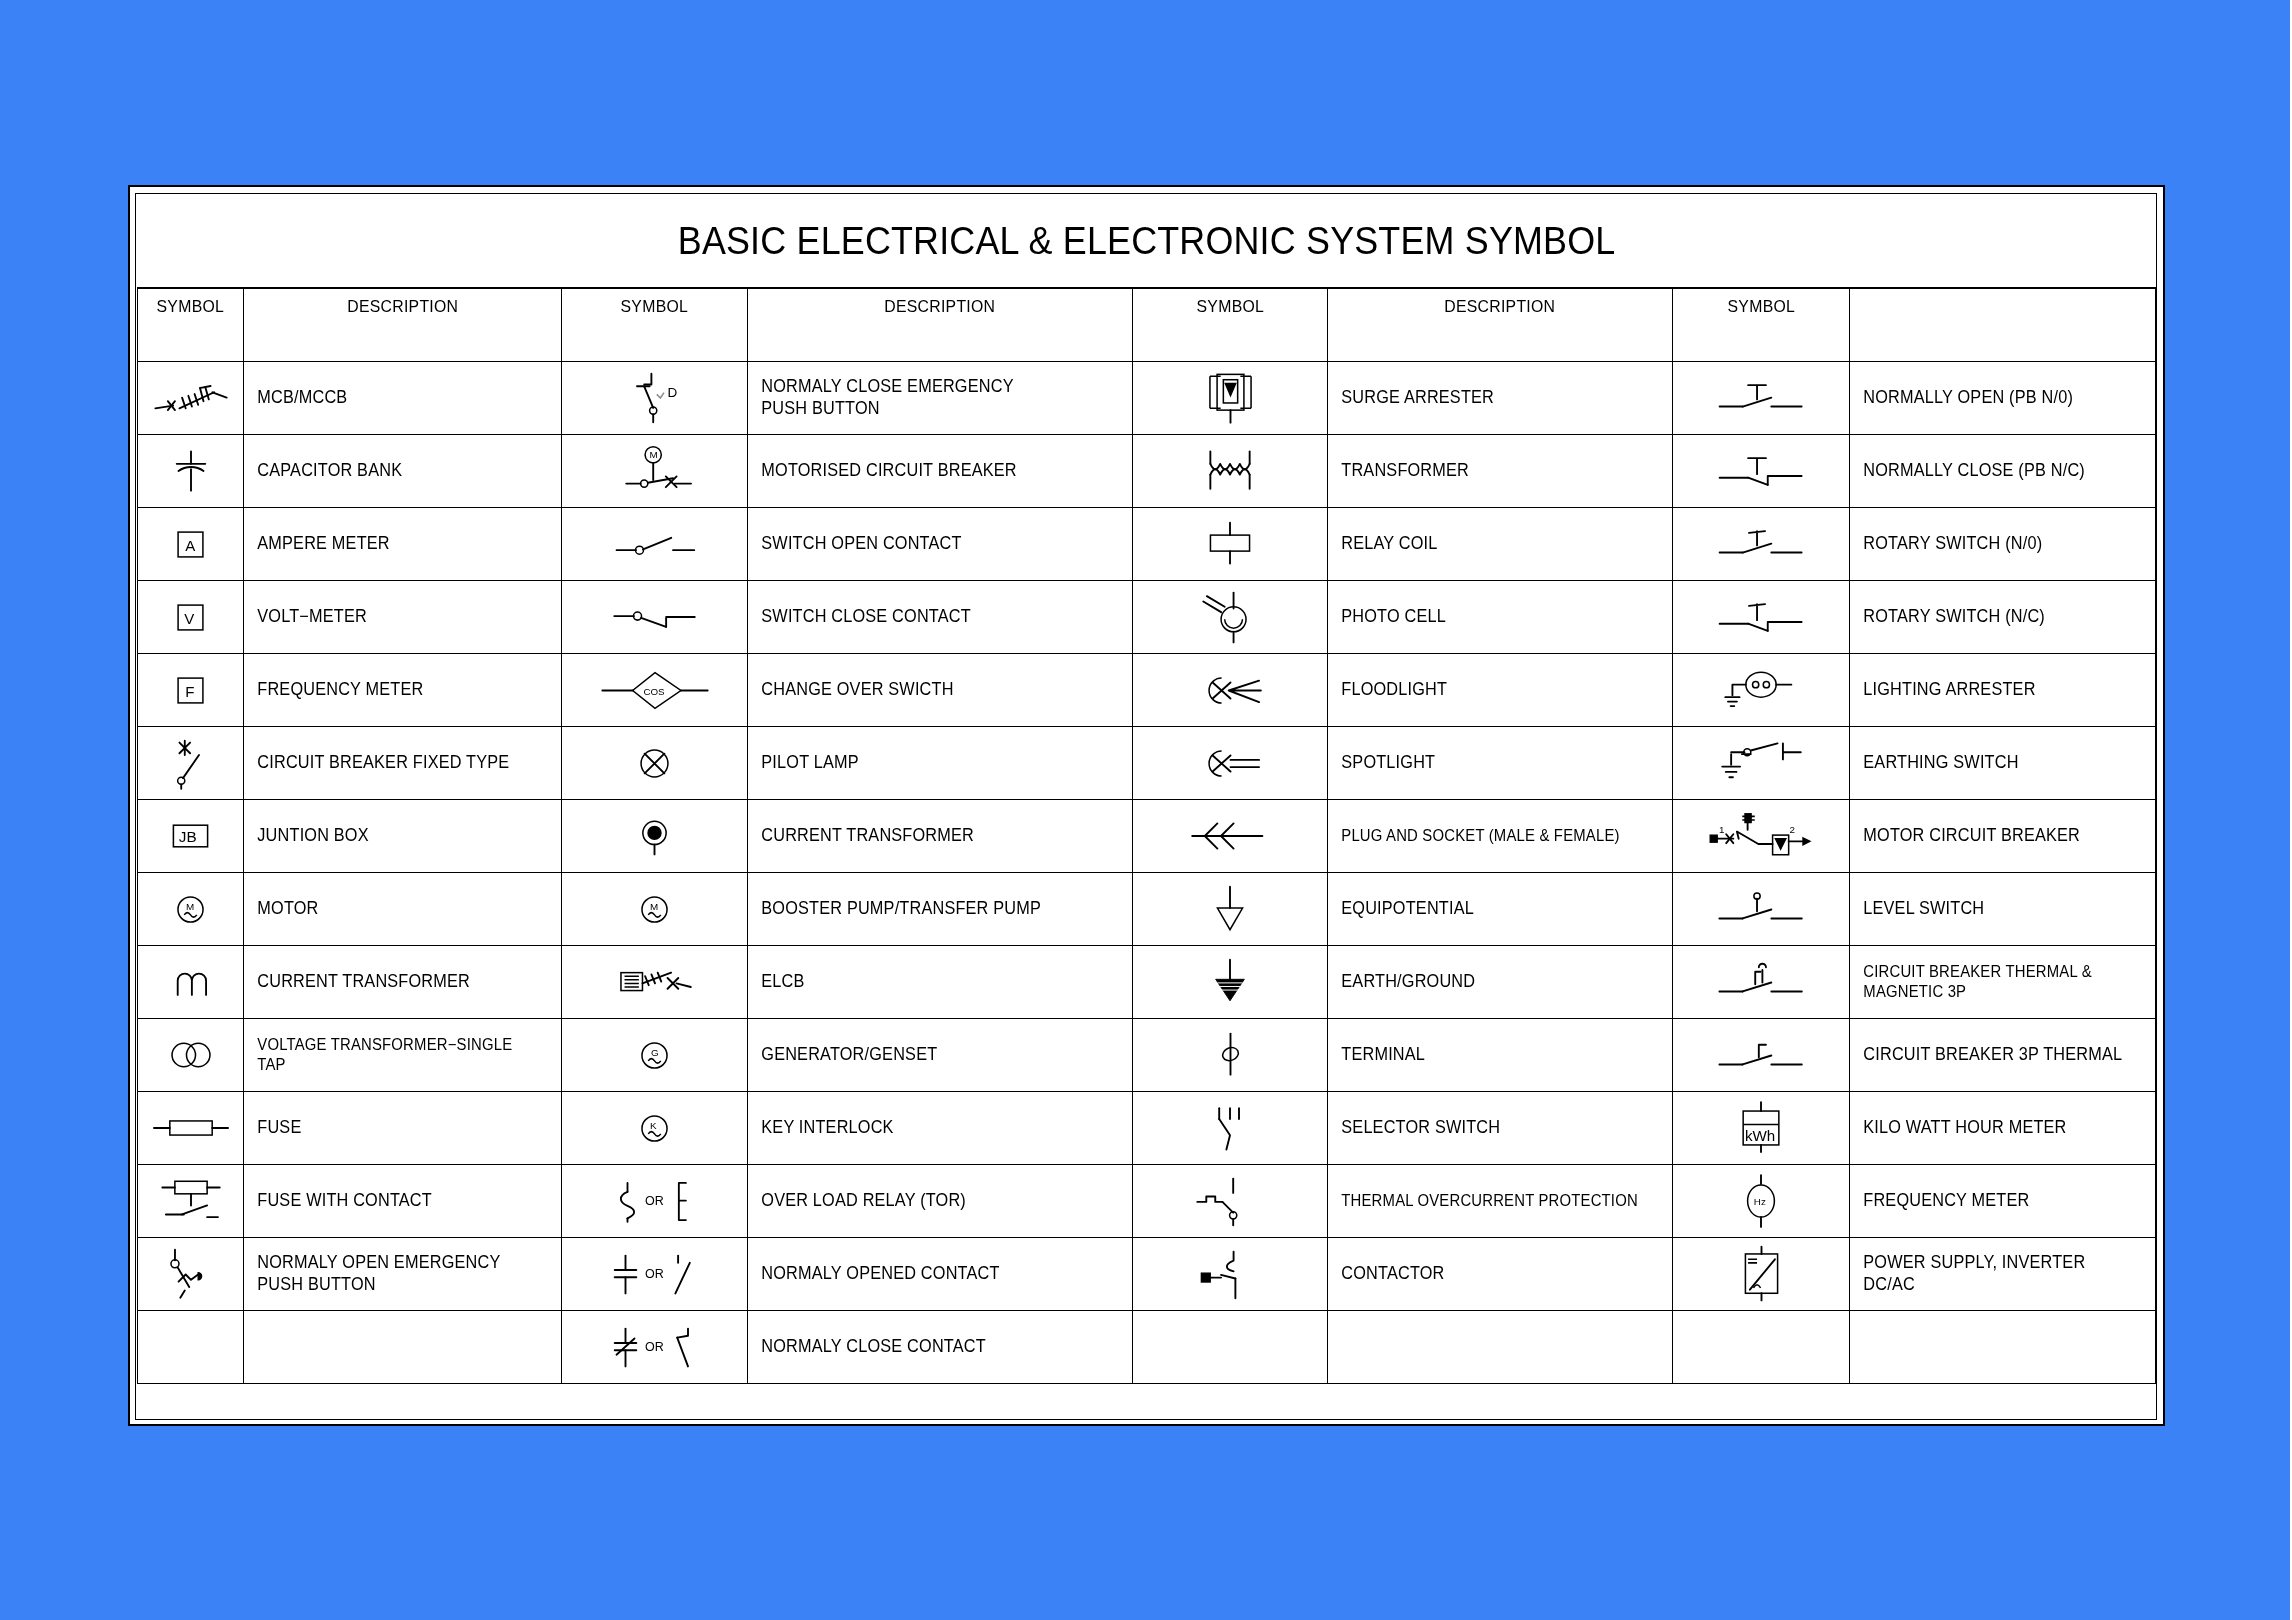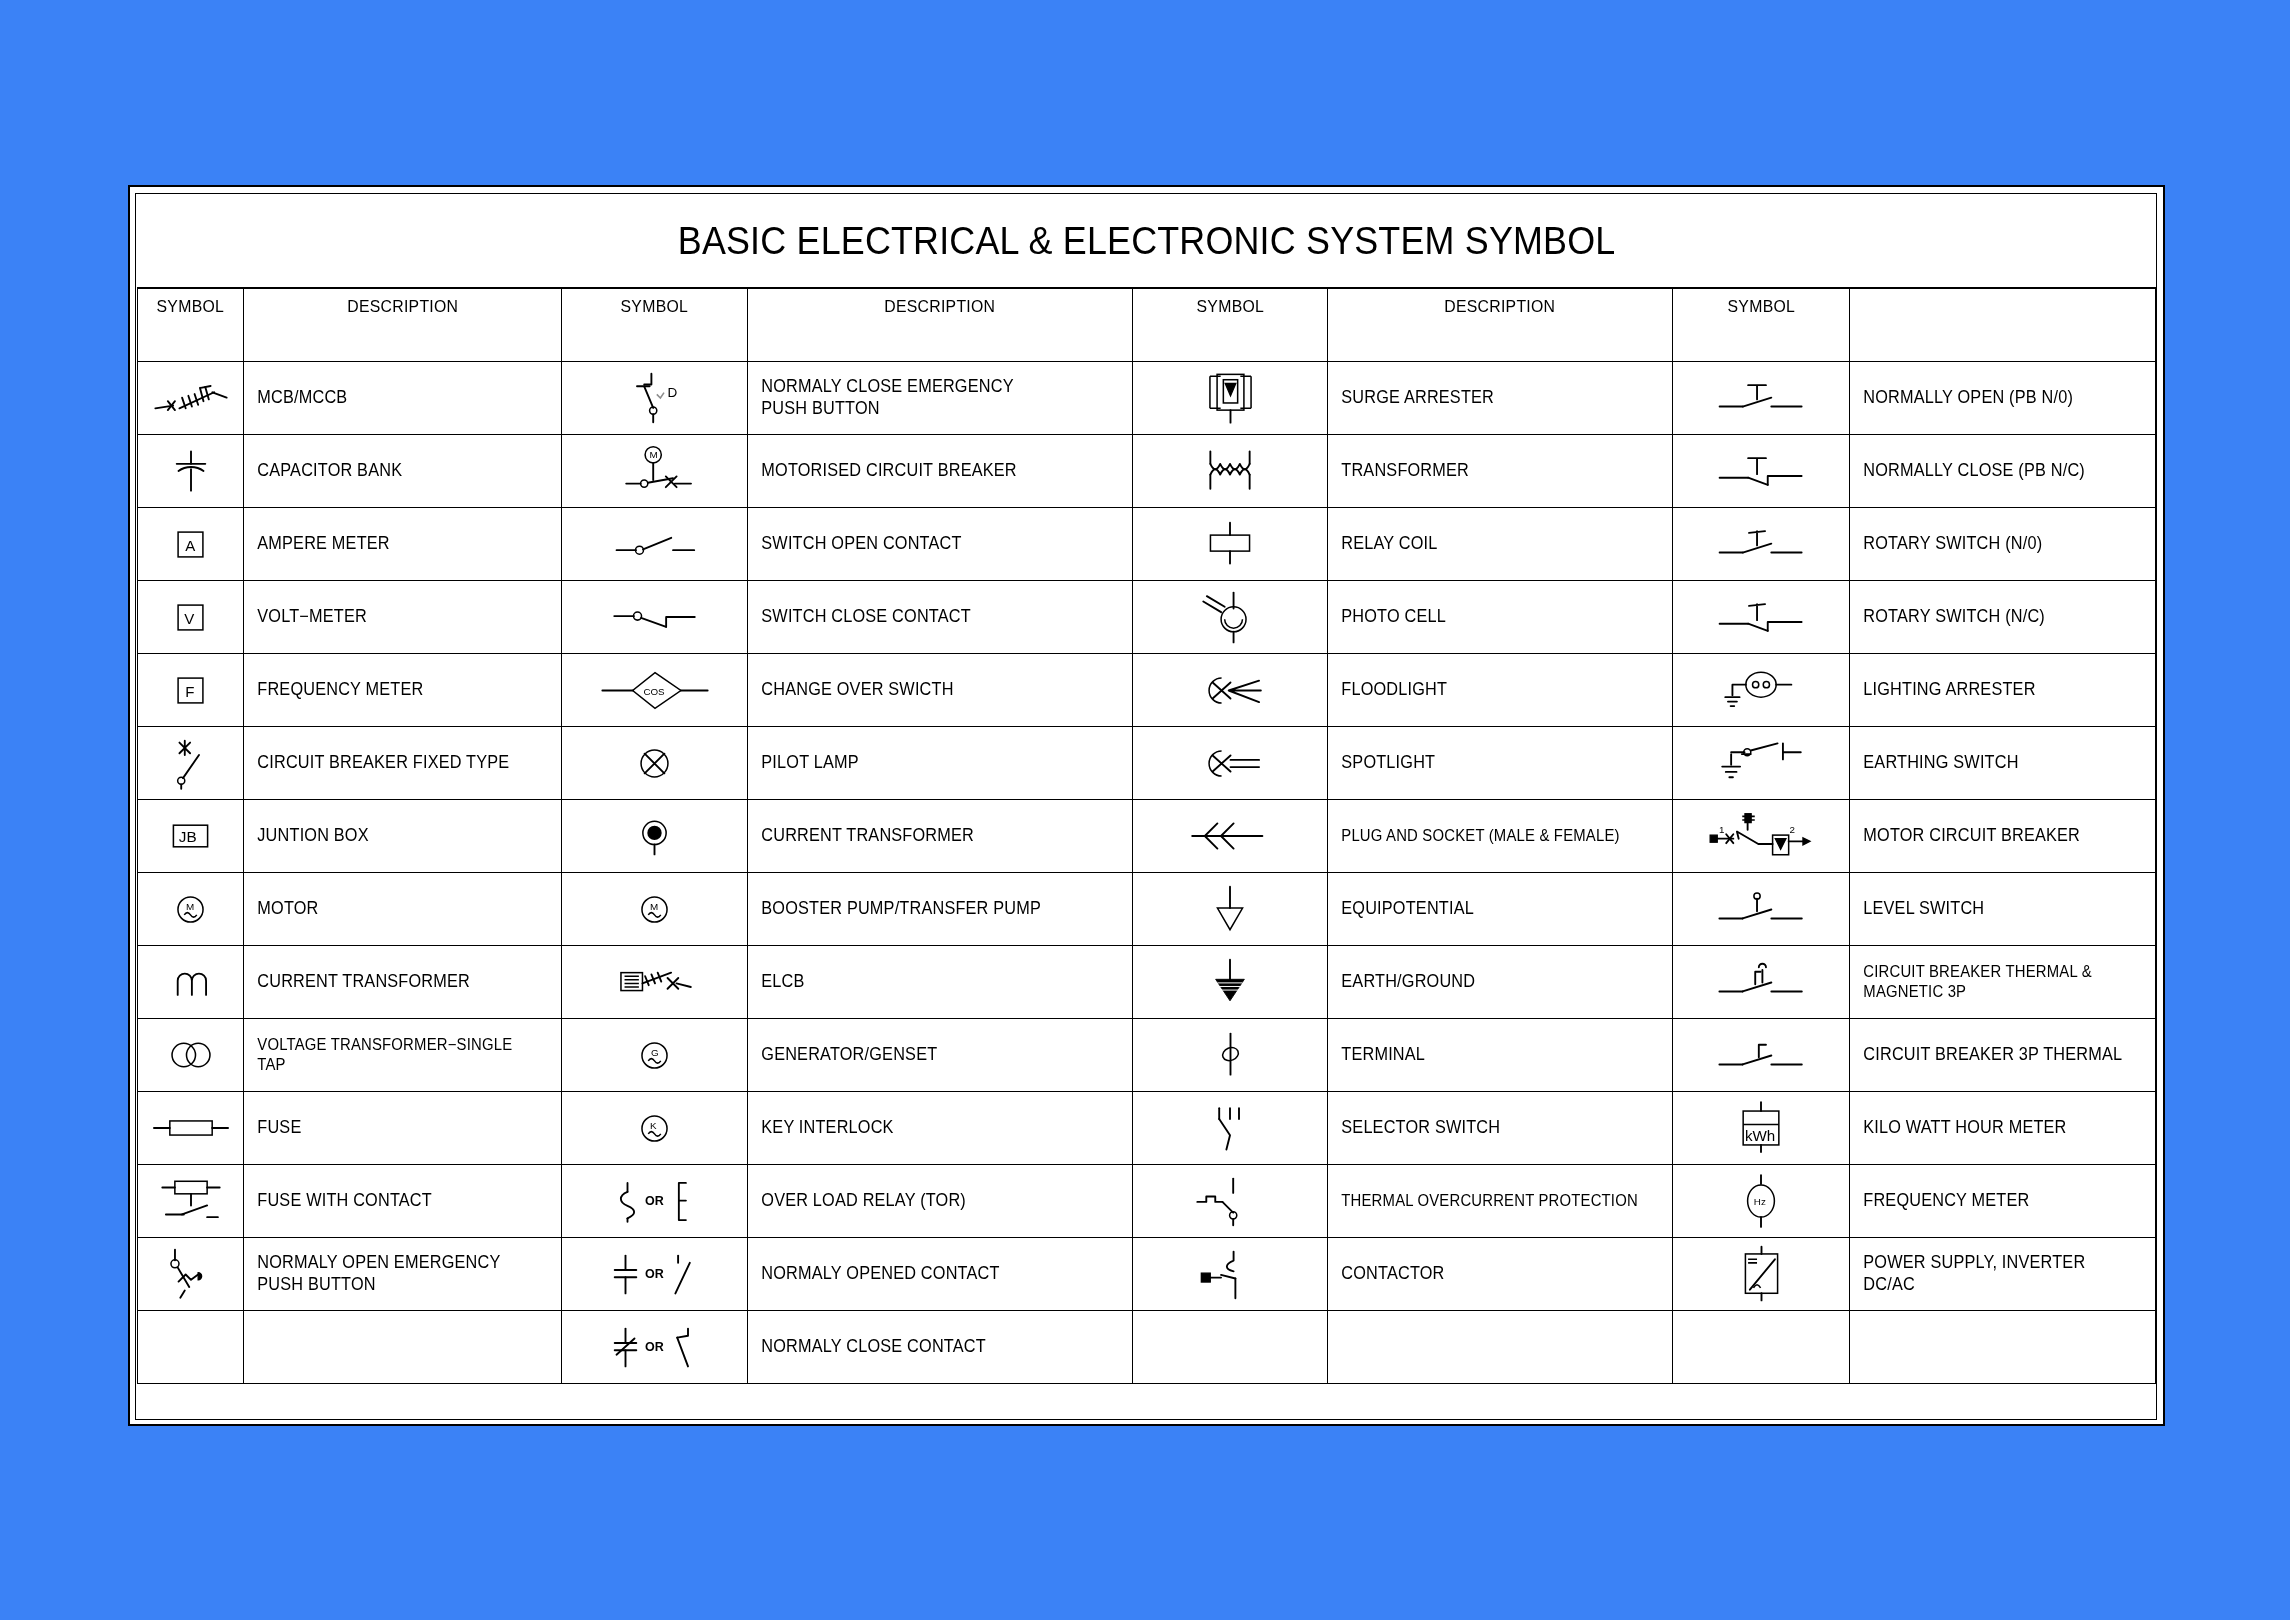--- a/index.html
+++ b/index.html
@@ -73,21 +73,21 @@
   .symcell{text-align:center;}
   .symwrap{display:flex;align-items:center;justify-content:center;height:100%;}
   svg{display:block;overflow:visible;}
   .st{fill:none;stroke:#000;stroke-width:2.1;stroke-linecap:round;stroke-linejoin:round;}
   .stf{fill:#000;stroke:#000;stroke-width:1.4;}
   .thin{fill:none;stroke:#000;stroke-width:1.7;}
   .glyph{font-family:"Liberation Sans", sans-serif;font-size:15px;fill:#000;}
   .glyph-sm{font-family:"Liberation Sans", sans-serif;font-size:11px;fill:#000;}
   .glyph-box{font-family:"Liberation Sans", sans-serif;font-size:17px;fill:#000;}
   .ortxt{font-size:12.5px;letter-spacing:0.2px;}
-  .or-row{display:flex;align-items:center;justify-content:center;gap:6.3px;font-weight:bold;}
+  .or-row{display:flex;align-items:center;justify-content:center;gap:6.3px;}
 </style>
 </head>
 <body>
 
 <div class="sheet">
 
   <div class="frame-outer"></div>
   <div class="frame-inner"></div>
 
   <div class="title-band">

